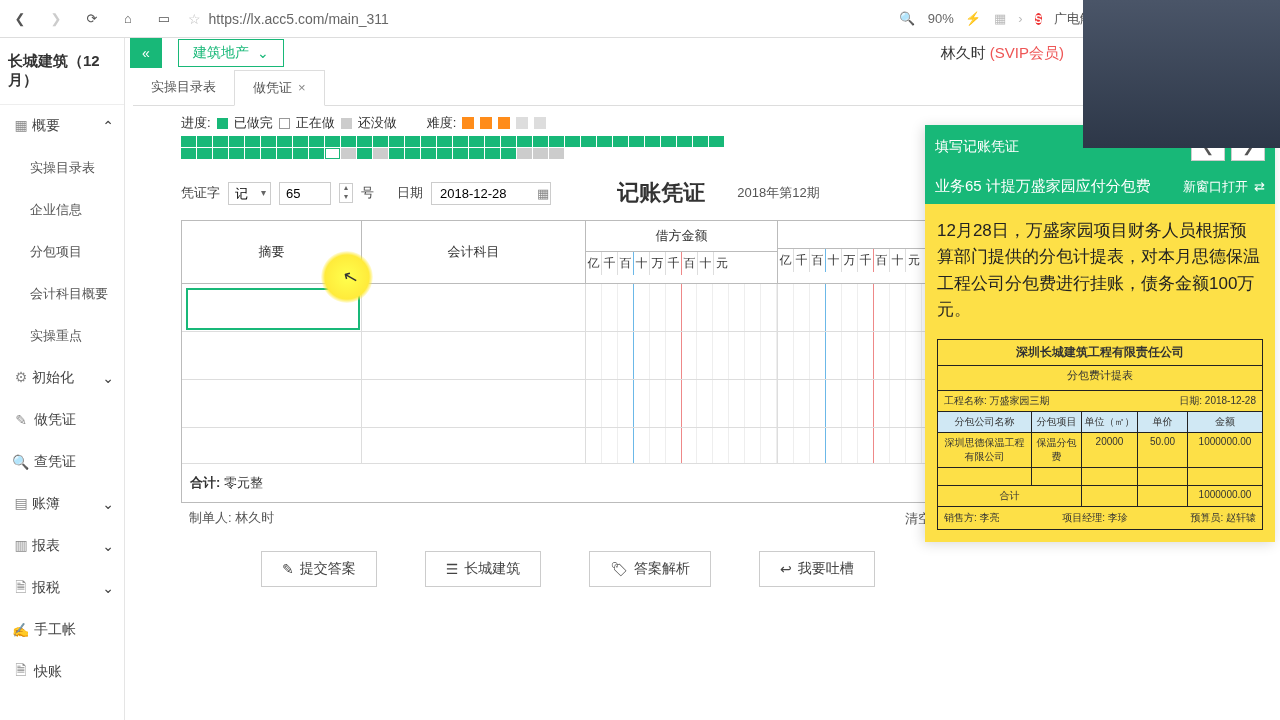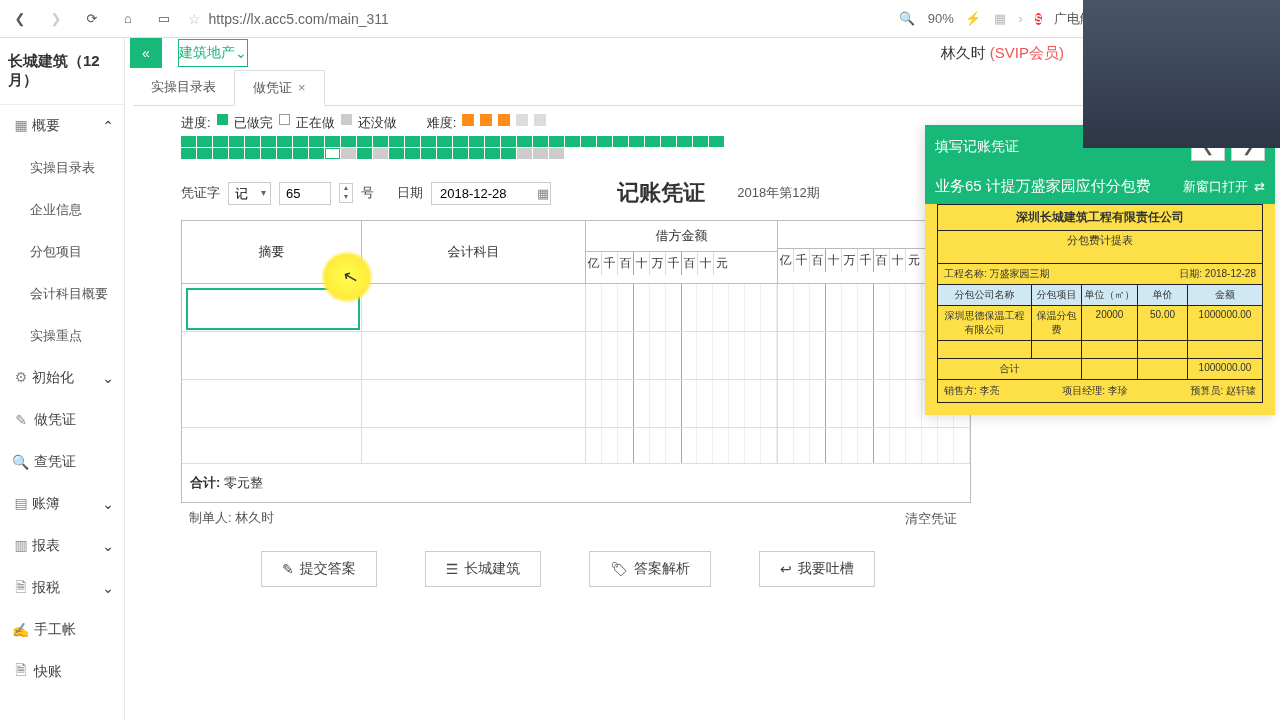--- a/index.html
+++ b/index.html
@@ -16,40 +16,40 @@
 .play-icon { color:#0a84ff; font-size:18px; }
 .rec-icon { background:#ff8c1a; width:18px; height:14px; border-radius:3px; }
 .wc-icon { background:#3fd663; width:18px; height:18px; border-radius:3px; }
 
 
 .video-box { position: absolute; top: 0; right: 0; width: 197px; height: 148px; background: linear-gradient(180deg,#4a5568 0%, #2d3748 100%); z-index: 50; }
 
 
 .app-header { height: 30px; display:flex; align-items:center; padding:0 6px 0 130px; gap:16px; }
 .collapse-btn { width:32px; height:30px; background:#18b878; color:#fff; display:flex; align-items:center; justify-content:center; font-size:14px; }
-.category-btn { border:1px solid #18b878; color:#18b878; padding:4px 0; font-size:14px; display:flex; align-items:center; gap:0; }
+.category-btn { border:1px solid #18b878; color:#18b878; padding:4px 14px; font-size:14px; display:flex; align-items:center; gap:8px; }
 .user-area { margin-left:auto; font-size:15px; margin-right:210px;text-align:center; }
 .vip { color:#e55; }
 
 
 .sidebar { position:absolute; left:0; top:38px; width:125px; bottom:0; border-right:1px solid #e5e5e5; background:#fff; }
 .company-title { padding:14px 8px; font-size:15px; font-weight:bold; border-bottom:1px solid #eee; }
 .side-item { padding:12px 10px 12px 14px; font-size:14px; color:#444; display:flex; align-items:center; gap:6px; cursor:pointer; }
 .side-item.expandable { justify-content:space-between; }
 .side-sub { padding:12px 10px 12px 30px; font-size:13px; color:#555; cursor:pointer; }
 .side-icon { width:14px; height:14px; display:inline-flex; align-items:center; justify-content:center; color:#888; }
 
 
 .main { position:absolute; left:125px; top:70px; right:0; bottom:0; padding:0 8px; }
 .tabs { display:flex; border-bottom:1px solid #ddd; }
 .tab { padding:8px 18px; font-size:13px; color:#555; cursor:pointer; }
 .tab.active { border:1px solid #ddd; border-bottom:1px solid #fff; margin-bottom:-1px; background:#fff; }
 .tab-close { margin-left:6px; color:#888; }
 
-.progress-row { display:flex; align-items:flex-start; gap:6px; padding:8px 0 4px 48px; font-size:13px; }
+.progress-row { display:flex; align-items:center; gap:6px; padding:8px 0 4px 48px; font-size:13px; }
 .legend-box { width:11px; height:11px; display:inline-block; }
 .lg-done { background:#18b878; }
 .lg-doing { border:1px solid #999; background:#fff; }
 .lg-not { background:#ccc; }
 .diff-label { margin-left:24px; }
 .diff-sq { width:12px; height:12px; display:inline-block; }
 .diff-on { background:#ff8c1a; }
 .diff-off { background:#ddd; }
 
 .progress-grid { padding:0 0 6px 48px; }
@@ -110,21 +110,21 @@
 
 .task-panel { position:absolute; right:5px; top:125px; width:350px; background:#fde047; box-shadow:-2px 2px 12px rgba(0,0,0,0.15); z-index:20; }
 .task-head1 { background:#18b878; color:#fff; display:flex; align-items:center; padding:8px 10px; font-size:14px; }
 .task-nav { background:#fff; border:1px solid #ccc; width:34px; height:28px; display:flex; align-items:center; justify-content:center; margin-left:6px; font-size:14px; color:#555; cursor:pointer; }
 .task-head2 { background:#18b878; color:#fff; display:flex; align-items:center; padding:8px 10px; font-size:15px; justify-content:space-between; }
 .open-new { font-size:13px; display:flex; align-items:center; gap:6px; }
 .task-body { padding:14px 12px 16px 12px; font-size:17px; line-height:1.55; color:#222; }
 
 .doc-table { border:1px solid #222; width:326px; margin:0 auto 12px auto; font-size:11px; }
 .doc-cap { text-align:center; font-weight:bold; padding:4px 0; border-bottom:1px solid #222; font-size:12px; }
-.doc-sub { text-align:center; padding:2px 0 15px 0; border-bottom:1px solid #222; font-size:11px; }
+.doc-sub { text-align:center; padding:2px 0 7px 0; border-bottom:1px solid #222; font-size:11px; }
 .doc-meta { display:flex; justify-content:space-between; padding:3px 6px; font-size:10px; }
 .doc-tr { display:flex; border-top:1px solid #222; }
 .doc-td { border-right:1px solid #222; padding:3px 2px; text-align:center; font-size:10px; }
 .doc-td:last-child { border-right:none; }
 .doc-th { background:#d0e8f4; }
 .c1{width:94px} .c2{width:50px} .c3{width:56px} .c4{width:50px} .c5{width:74px}
 .doc-foot { display:flex; justify-content:space-between; padding:4px 6px; font-size:10px; border-top:1px solid #222;}
 
 
 .highlight { position:absolute; width:52px; height:52px; background:radial-gradient(circle,#ffff4d 0%, #ffeb3b 60%, rgba(255,235,59,0) 72%); border-radius:50%; z-index:30; pointer-events:none; }
@@ -522,20 +522,21 @@
       <div class="task-nav">❯</div>
     </div>
   </div>
   <div class="task-head2">
     <span>业务65 计提万盛家园应付分包费</span>
     <span class="open-new">
       <span>新窗口打开</span>
       <span>⇄</span>
     </span>
   </div>
+  <div class="task-body">12月28日，万盛家园项目财务人员根据预算部门提供的分包计提表，对本月思德保温工程公司分包费进行挂账，债务金额100万元。</div>
   <div class="doc-table">
     <div class="doc-cap">深圳长城建筑工程有限责任公司</div>
     <div class="doc-sub">分包费计提表</div>
     <div class="doc-meta">
       <span>工程名称: 万盛家园三期</span>
       <span>日期: 2018-12-28</span>
     </div>
     <div class="doc-tr">
       <div class="doc-td doc-th c1">分包公司名称</div>
       <div class="doc-td doc-th c2">分包项目</div>

